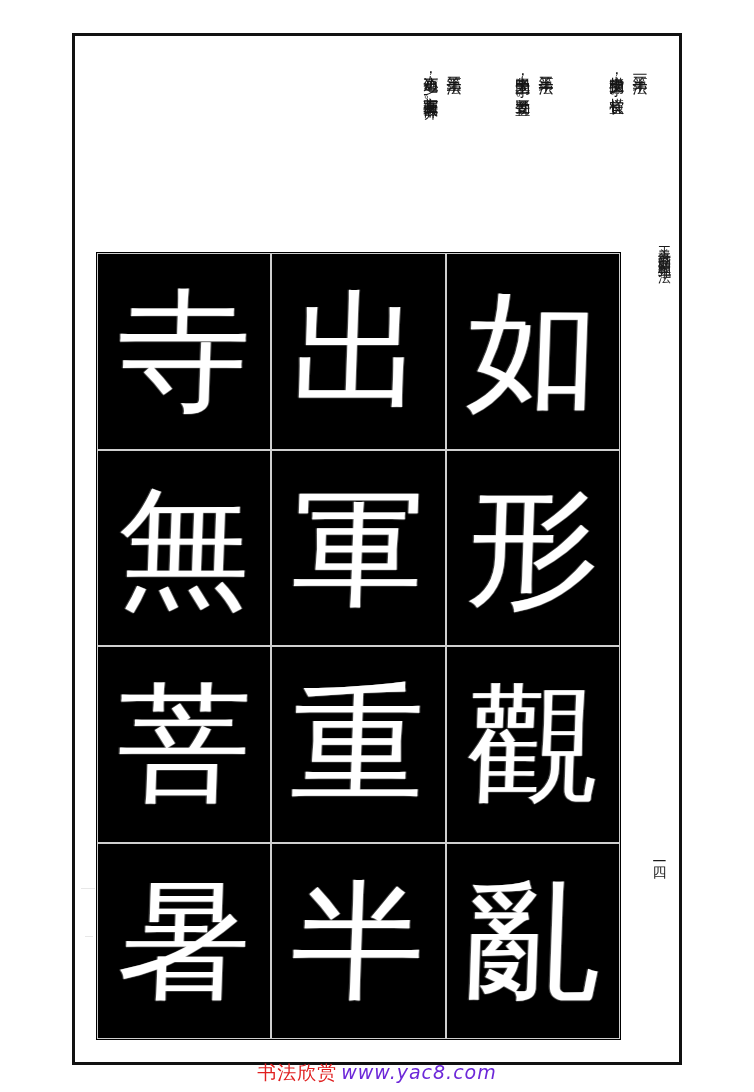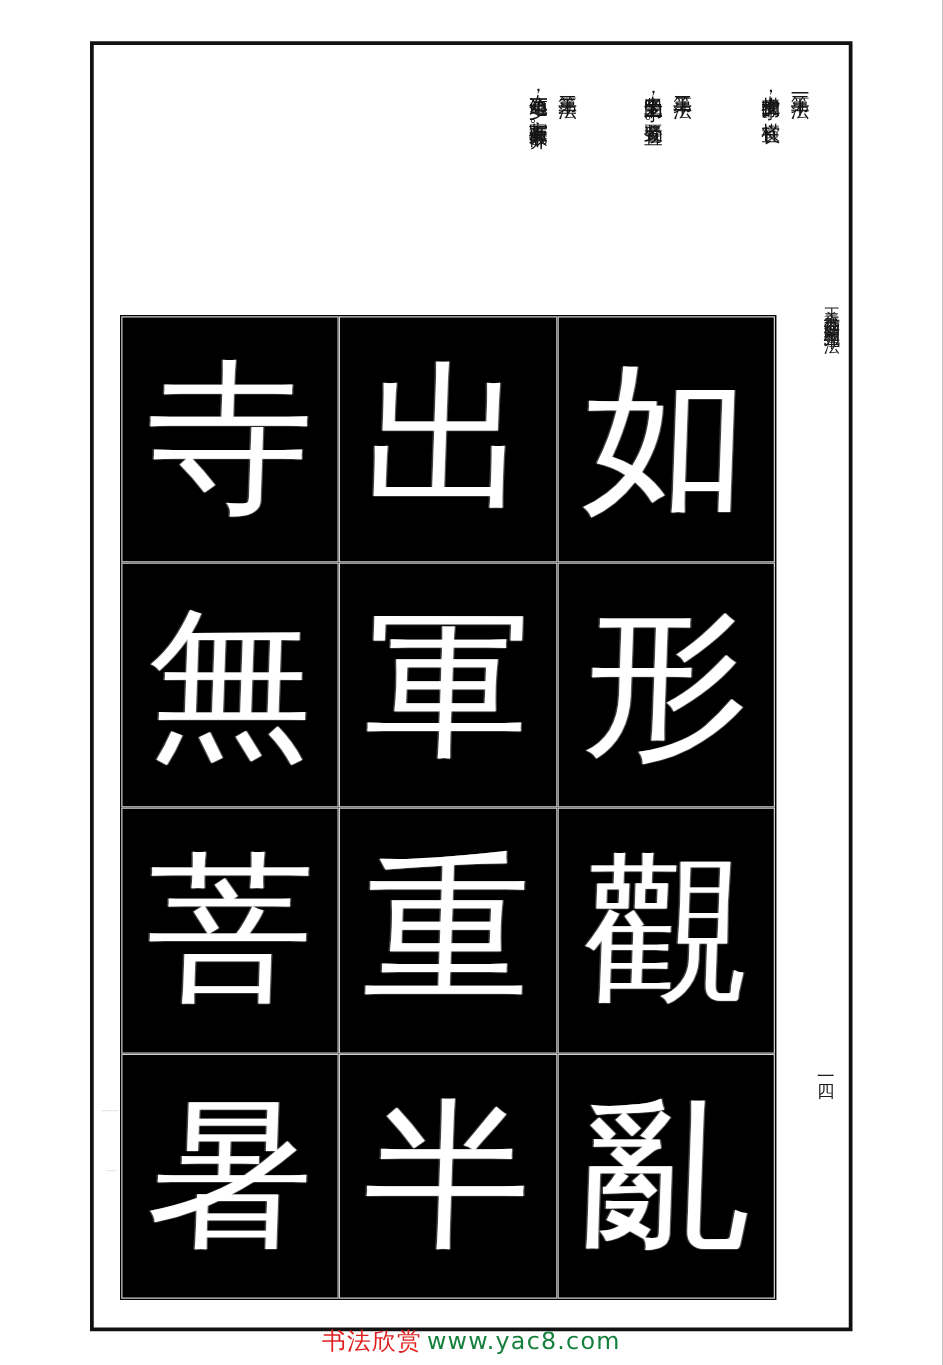--- a/index.html
+++ b/index.html
@@ -111,21 +111,21 @@
     left: 0;
     right: 0;
     bottom: 6px;
     text-align: center;
     font-size: 19px;
     color: #e02020;
     font-family: "DejaVu Sans", "Liberation Sans", sans-serif;
     letter-spacing: 1px;
   }
   #watermark .wm-cn { margin-right: 4px; }
-  #watermark .wm-url { color: #15803d; }
+  #watermark .wm-url { color: #6d28d9; font-style: italic; }
 
   
   .edge-mark {
     position: absolute;
     background: #e8e8e8;
   }
   #edge-1 { left: 6px;  top: 852px; width: 14px; height: 1px; }
   #edge-2 { left: 10px; top: 900px; width: 8px;  height: 1px; }
 </style>
 </head>

